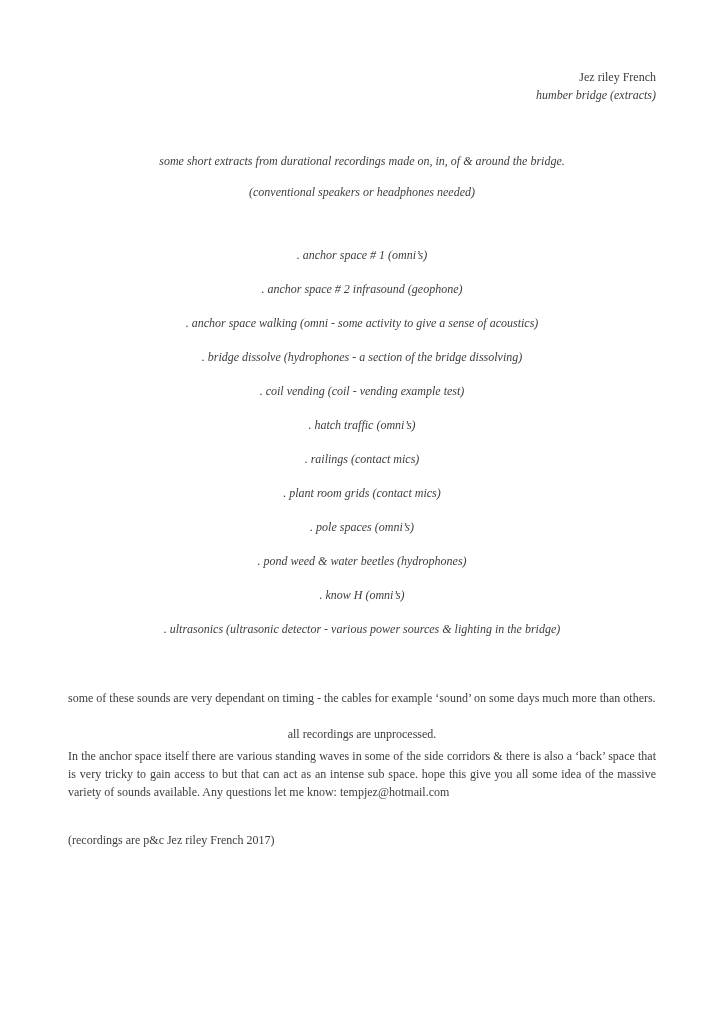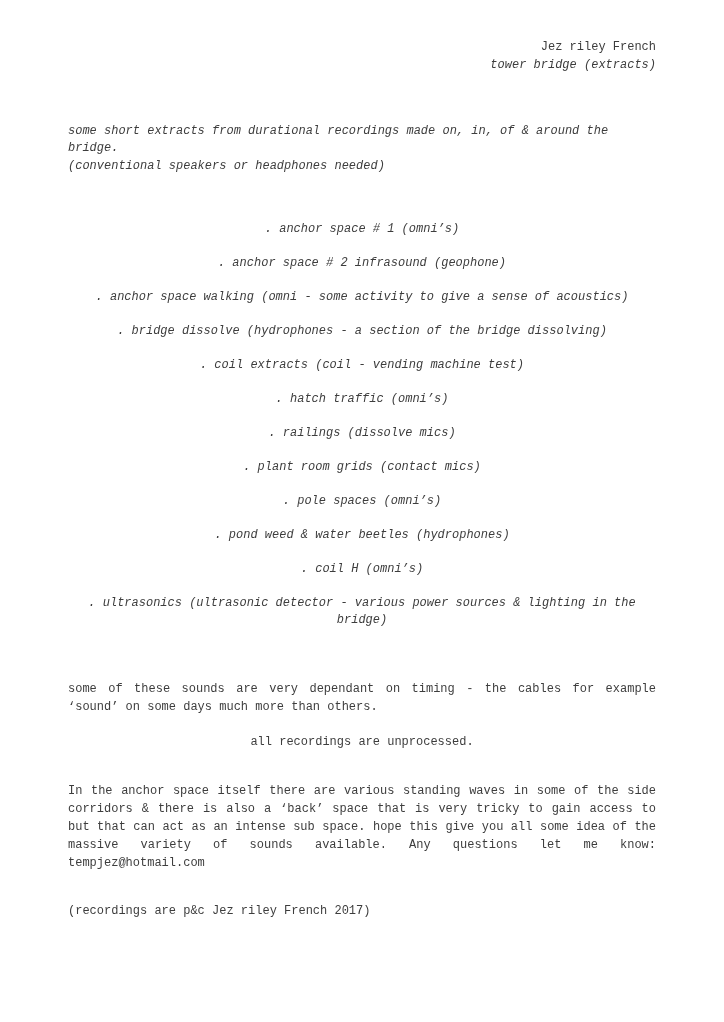--- a/index.html
+++ b/index.html
@@ -5,83 +5,83 @@
   html, body {
     margin: 0;
     padding: 0;
     background: #ffffff;
   }
   .page {
     position: relative;
     width: 724px;
     height: 1022px;
     box-sizing: border-box;
-    padding: 38px 68px 0 68px;
+    padding: 68px 68px 0 68px;
     background: #ffffff;
-    font-family: Liberation Mono, monospace;
+    font-family: Liberation Serif, serif;
     font-size: 12px;
     color: #3d3d3d;
     overflow: hidden;
   }
   p { margin: 0; line-height: 17px; }
 
   .doc-header {
     text-align: right;
     line-height: 18px;
   }
   .doc-header .title { font-style: italic; }
 
-  .intro { font-style: italic; }
+  .intro { font-style: italic; text-align: center; }
   .intro-first { margin-top: 49px; }
-  .intro-second { margin-top: 1px; }
+  .intro-second { margin-top: 14px; }
 
   .track-list { margin-top: 46px; text-align: center; }
   .track {
     font-style: italic;
     margin-top: 17px;
   }
   .track:first-child { margin-top: 0; }
 
   .note { line-height: 17.5px; text-align: center; }
   .note-timing { margin-top: 52px; text-align: justify; }
   .note-unprocessed { margin-top: 18px; }
   .note-anchor {
-    margin-top: 30px;
+    margin-top: 4px;
     line-height: 18px;
     text-align: justify;
   }
 
   .footer-line { margin-top: 31px; }
 </style>
 </head>
 <body>
 
 <div class="page">
 
   <header class="doc-header">
     <div class="author">Jez riley French</div>
-    <div class="title">tower bridge (extracts)</div>
+    <div class="title">humber bridge (extracts)</div>
   </header>
 
   <p class="intro intro-first">some short extracts from durational recordings made on, in, of &amp; around the bridge.</p>
 
   <p class="intro intro-second">(conventional speakers or headphones needed)</p>
 
   <div class="track-list">
     <p class="track">. anchor space # 1 (omni’s)</p>
     <p class="track">. anchor space # 2 infrasound (geophone)</p>
     <p class="track">. anchor space walking (omni - some activity to give a sense of acoustics)</p>
     <p class="track">. bridge dissolve (hydrophones - a section of the bridge dissolving)</p>
-    <p class="track">. coil extracts (coil - vending machine test)</p>
+    <p class="track">. coil vending (coil - vending example test)</p>
     <p class="track">. hatch traffic (omni’s)</p>
-    <p class="track">. railings (dissolve mics)</p>
+    <p class="track">. railings (contact mics)</p>
     <p class="track">. plant room grids (contact mics)</p>
     <p class="track">. pole spaces (omni’s)</p>
     <p class="track">. pond weed &amp; water beetles (hydrophones)</p>
-    <p class="track">. coil H (omni’s)</p>
+    <p class="track">. know H (omni’s)</p>
     <p class="track">. ultrasonics (ultrasonic detector - various power sources &amp; lighting in the bridge)</p>
   </div>
 
   <p class="note note-timing">some of these sounds are very dependant on timing - the cables for example ‘sound’ on some days much more than others.</p>
 
   <p class="note note-unprocessed">all recordings are unprocessed.</p>
 
   <p class="note note-anchor"><span>In the anchor space itself there are various standing waves in some of the side corridors &amp; there is also a ‘back’ space that is very tricky to gain access to but that can act as an intense sub space. hope this give you all some idea of the massive variety of sounds available. Any questions let me know: </span><span>tempjez@hotmail.com</span></p>
 
   <p class="footer-line">(recordings are p&amp;c Jez riley French 2017)</p>

